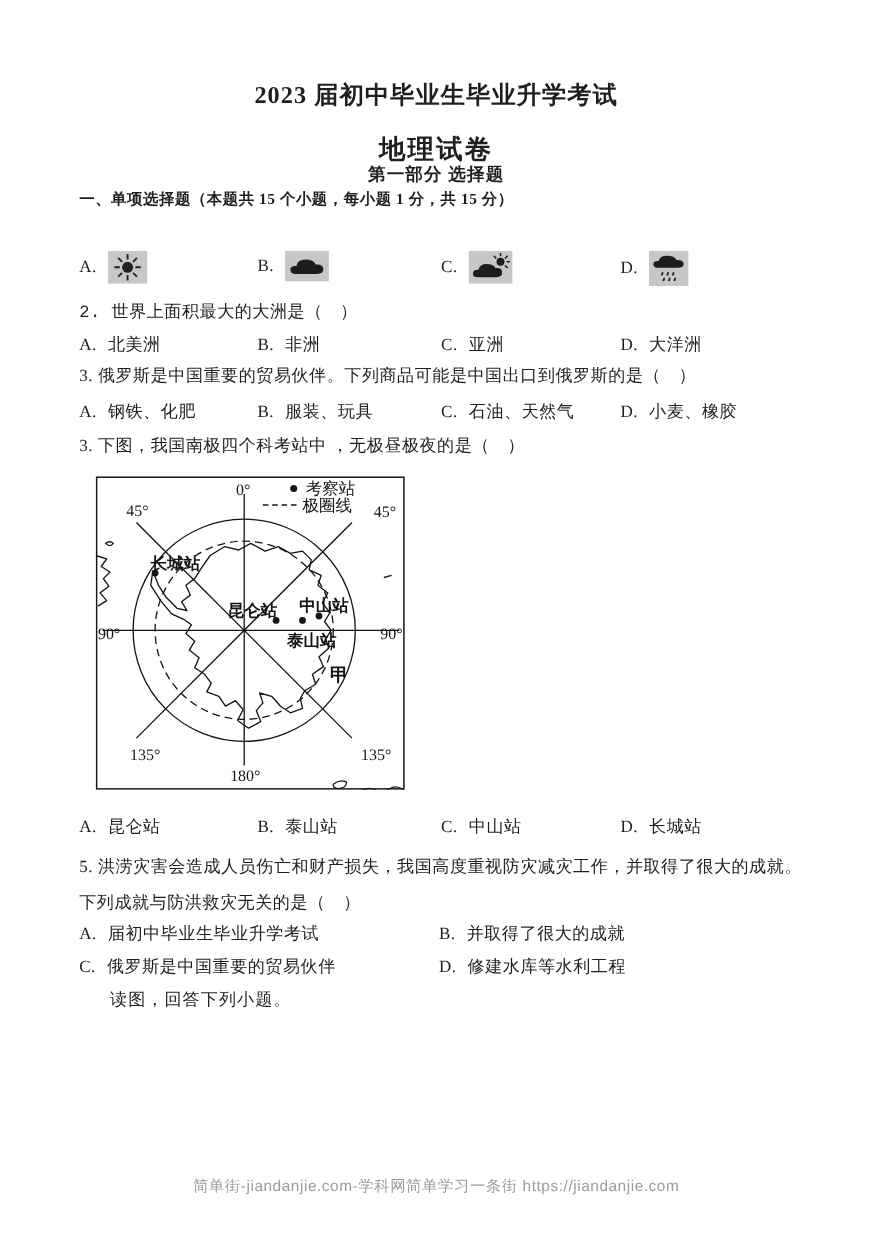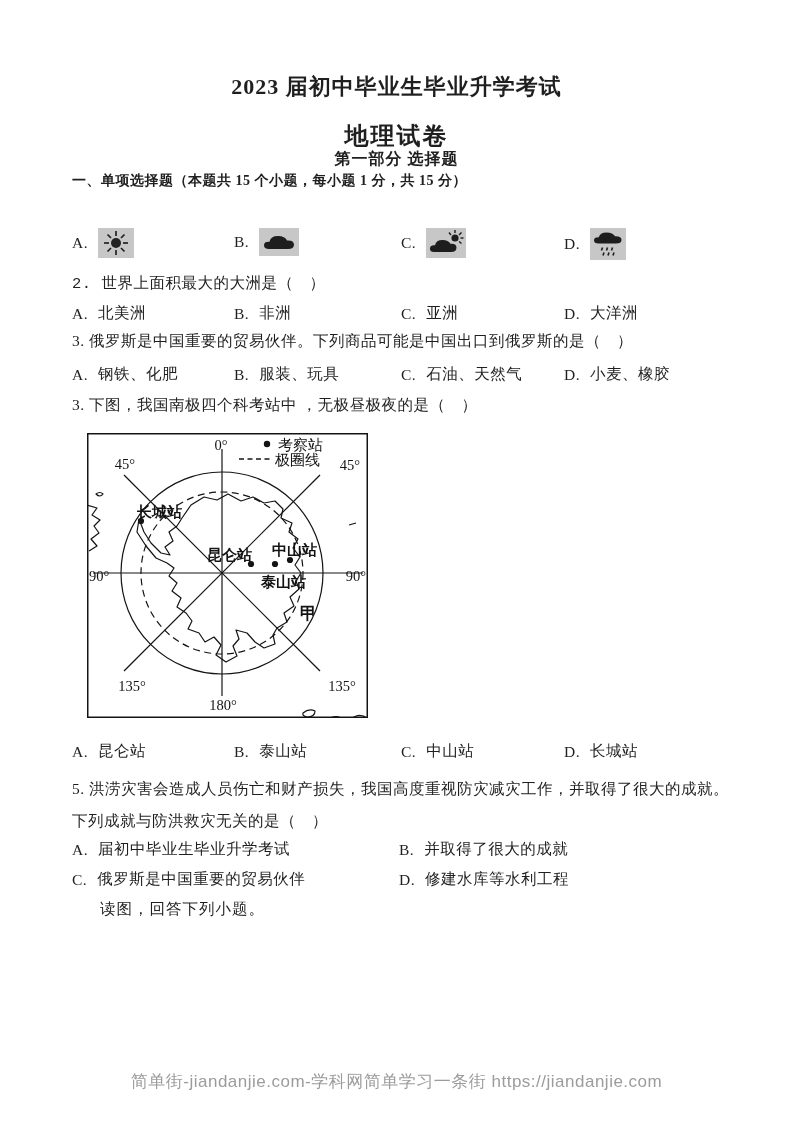--- a/index.html
+++ b/index.html
@@ -27,21 +27,21 @@
   .opt .lbl { margin-right:10px; }
   .wicon { display:inline-block; line-height:0; }
   .note { top:899px; left:100px; font-size:15.5px; letter-spacing:1px;text-align:center; }
   .mapbox { top:433px; left:87px; width:281px; height:285px; }
   .mapbox svg text { font-family:"Liberation Serif","DejaVu Serif",serif; fill:#141414; }
   .deg { font-size:14.5px; }
   .sta { font-size:15px; font-weight:600; }
   .leg { font-size:15px; }
   .jia { font-size:16.5px; font-weight:700; }
   .footer { top:1070px; font-family:"Liberation Sans","DejaVu Sans",sans-serif;
-            font-size:17px; color:#9c9c9c; letter-spacing:0.5px; }
+            font-size:14px; color:#9c9c9c; letter-spacing:0.5px; }
 </style>
 </head>
 <body>
 
 <div class="page">
 
   <div class="abs centered title">2023 届初中毕业生毕业升学考试</div>
   <div class="abs centered subtitle">地理试卷</div>
   <div class="abs centered section">第一部分 选择题</div>
   <div class="abs part">一、单项选择题（本题共 15 个小题，每小题 1 分，共 15 分）</div>

